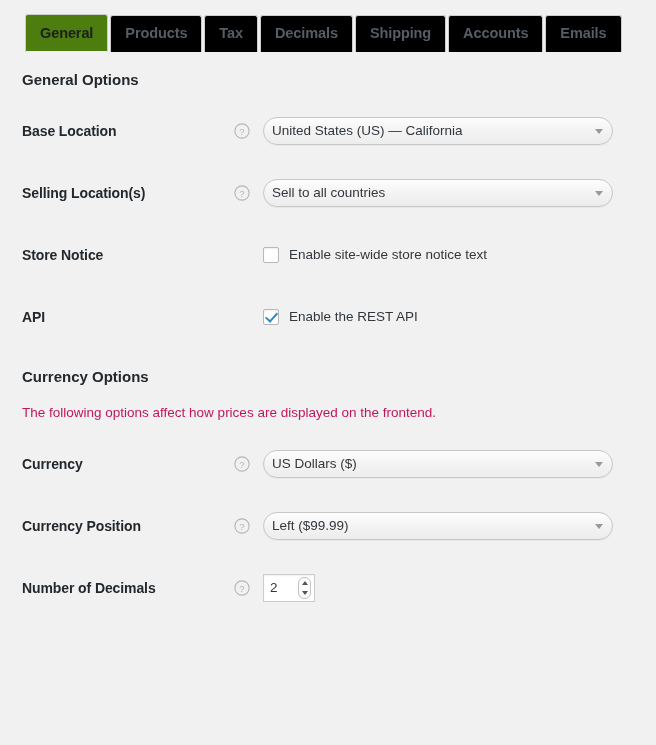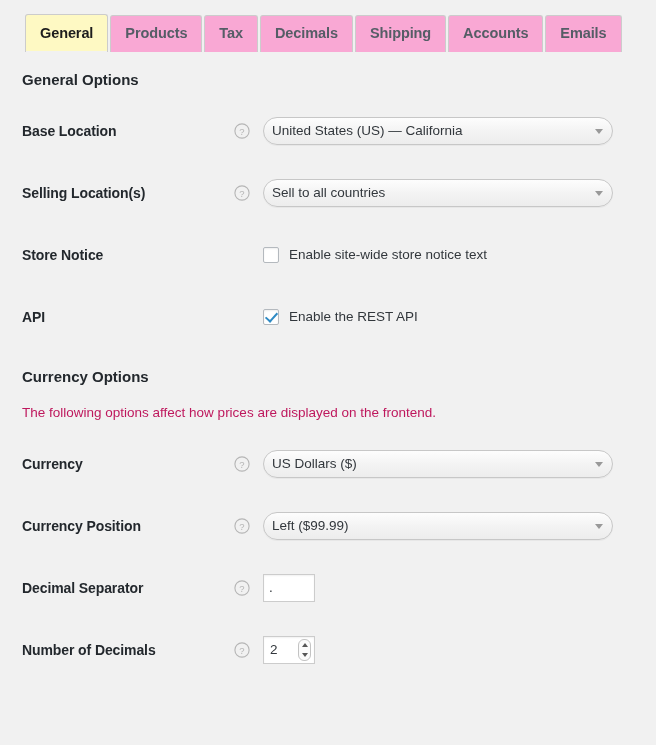--- a/index.html
+++ b/index.html
@@ -25,29 +25,29 @@
   .tab {
     display: inline-block;
     vertical-align: bottom;
     height: 37px;
     line-height: 35px;
     padding: 0 14px;
     margin-right: 2px;
     font-size: 14.5px;
     font-weight: bold;
     color: #555d66;
-    background: #f9a8d4;
+    background: #000000;
     border: 1px solid #ccc;
     border-bottom: none;
     border-radius: 3px 3px 0 0;
     cursor: pointer;
     letter-spacing: -0.1px;
   }
   .tab.active {
-    background: #fef9c3;
+    background: #4d7c0f;
     color: #1d1d1d;
     border-color: #ccc;
     height: 38px;
     line-height: 37px;
     position: relative;
     z-index: 3;
   }
   .tab.active::after {
     content: "";
     position: absolute;
@@ -358,34 +358,20 @@
             </span>
             <div class="select">
               <span class="value">Left ($99.99)</span>
               <span class="caret"></span>
             </div>
           </div>
         </td>
       </tr>
 
 
-      <tr>
-        <th>Decimal Separator</th>
-        <td>
-          <div class="field-wrap">
-            <span class="help-tip">
-              <svg width="16" height="16" viewBox="0 0 16 16">
-                <circle cx="8" cy="8" r="7.1" fill="none" stroke="#b5b5b5" stroke-width="1.1"></circle>
-                <text x="8" y="11.6" font-size="9.5" font-family="Liberation Sans, sans-serif" fill="#b5b5b5" text-anchor="middle">?</text>
-              </svg>
-            </span>
-            <div class="text-input">.</div>
-          </div>
-        </td>
-      </tr>
 
       <tr>
         <th>Number of Decimals</th>
         <td>
           <div class="field-wrap">
             <span class="help-tip">
               <svg width="16" height="16" viewBox="0 0 16 16">
                 <circle cx="8" cy="8" r="7.1" fill="none" stroke="#b5b5b5" stroke-width="1.1"></circle>
                 <text x="8" y="11.6" font-size="9.5" font-family="Liberation Sans, sans-serif" fill="#b5b5b5" text-anchor="middle">?</text>
               </svg>

